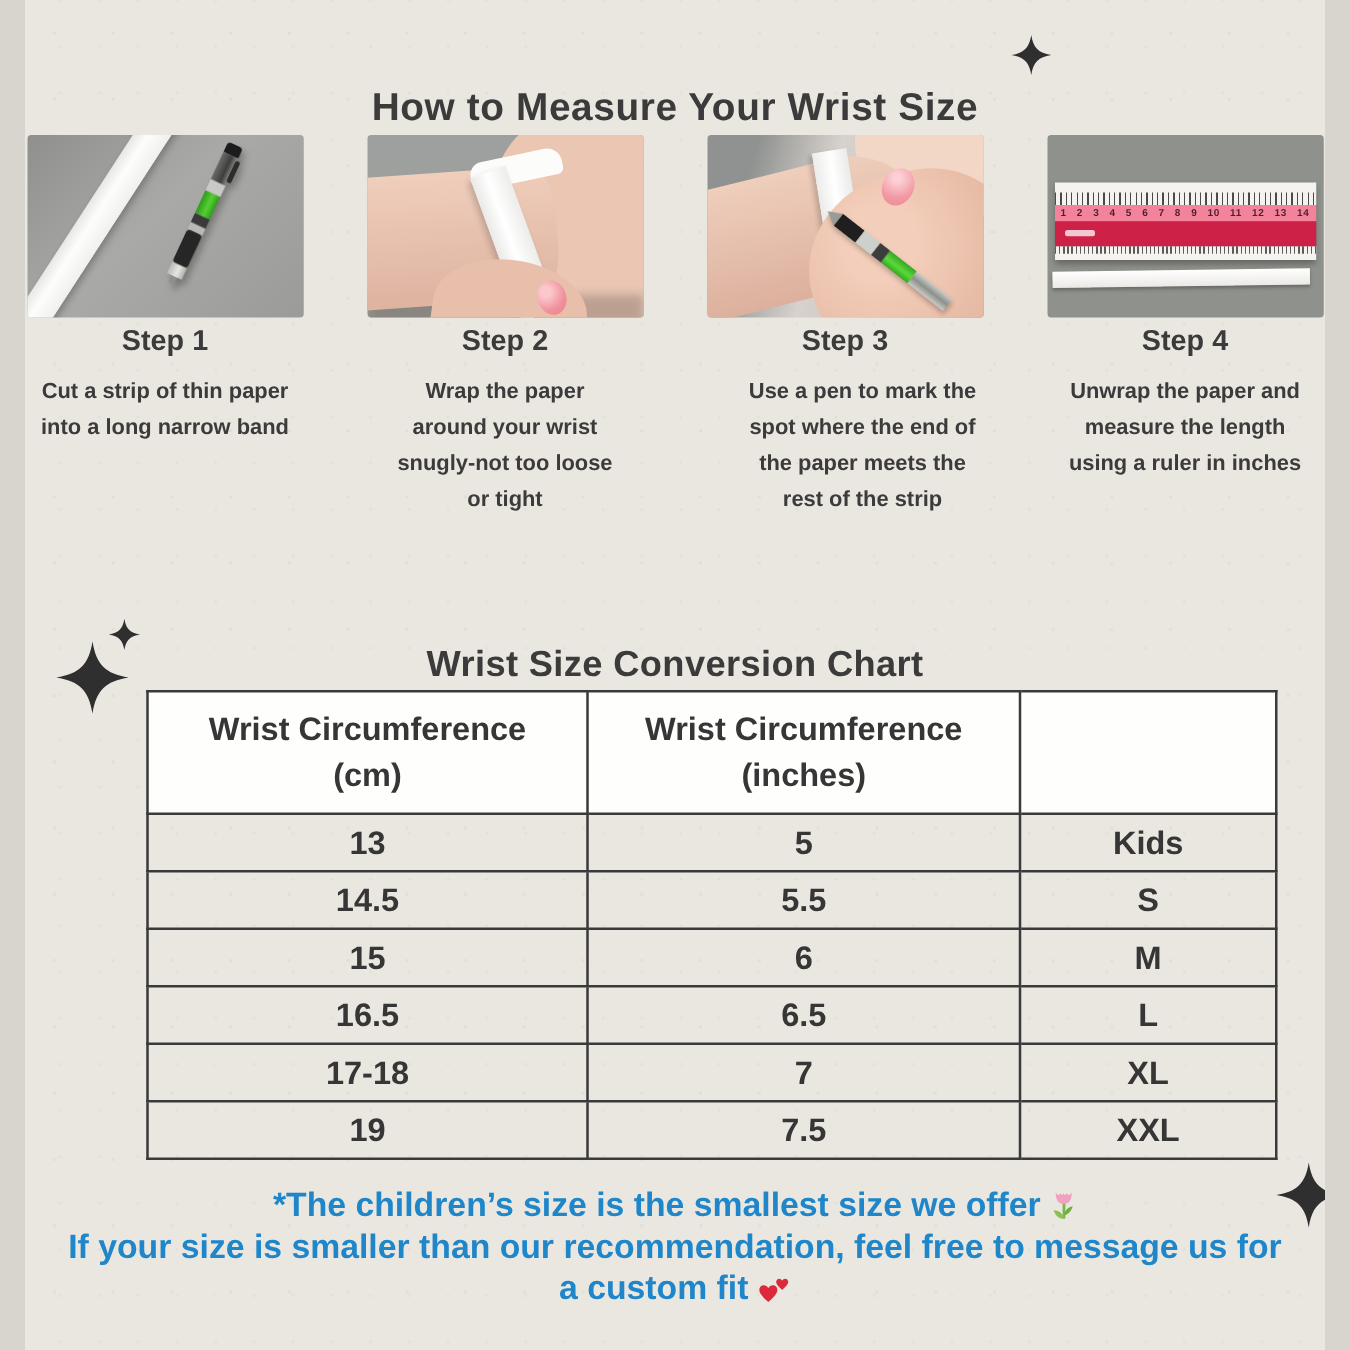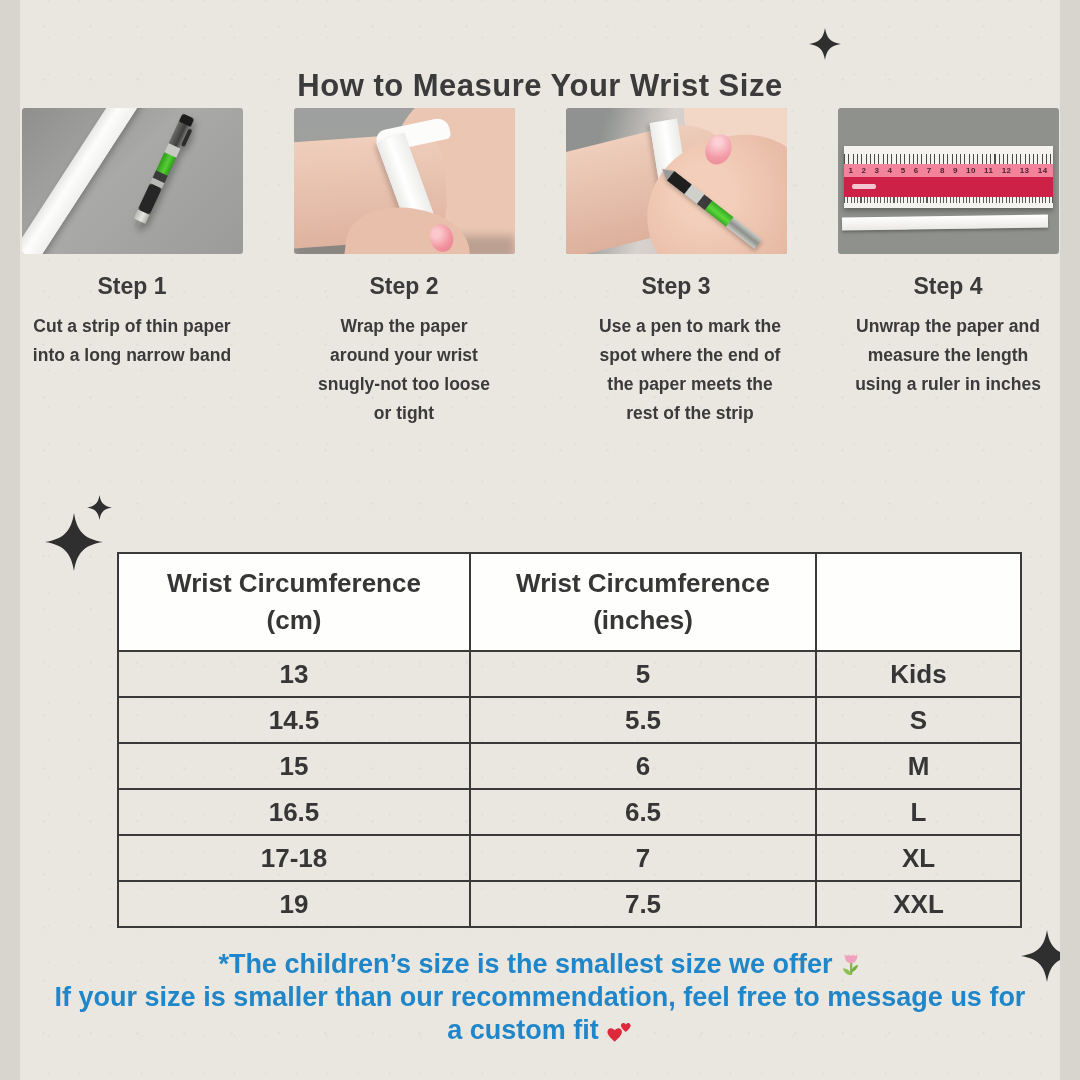--- a/index.html
+++ b/index.html
@@ -12,21 +12,21 @@
 
   .main-title{position:absolute;top:47px;left:0;width:100%;text-align:center;
     font-size:31px;letter-spacing:.5px;}
 
   .sparkle{position:absolute;}
 
   
   .steps{position:absolute;top:108px;left:0;width:100%;display:flex;justify-content:center;gap:51px;}
   .step{width:221px;display:flex;flex-direction:column;align-items:center;}
   .photo{width:221px;height:146px;border-radius:3px;position:relative;overflow:hidden;background:#9a9a98;}
-  .step-label{margin-top:19px;font-size:23px;}
+  .step-label{margin-top:5px;font-size:23px;}
   .step-desc{margin-top:12px;font-size:17.5px;line-height:29px;text-align:center;}
   .w200{max-width:200px;} .w185{max-width:185px;} .w210{max-width:212px;margin-left:28px;} .w195{max-width:195px;}
 
   
   .scene1{background:linear-gradient(135deg,#8f8f8d 0%,#a9a9a7 45%,#9b9b99 100%);}
   .strip1{position:absolute;width:26px;height:240px;left:38px;top:-45px;transform:rotate(33deg);
     background:linear-gradient(90deg,#e7e7e5,#fdfdfc 40%,#f0f0ee);box-shadow:3px 2px 6px rgba(0,0,0,.25);}
   .pencil1{position:absolute;left:160px;top:8px;width:13px;height:122px;transform:rotate(25deg);
     transform-origin:50% 0;display:flex;flex-direction:column;align-items:stretch;
     filter:drop-shadow(4px 3px 3px rgba(0,0,0,.28));}
@@ -187,20 +187,21 @@
     </div>
 
   </div>
 
   <svg class="sparkle" style="left:67px;top:495px" width="25" height="25" viewBox="0 0 100 100">
     <path d="M50 0C55 32 68 45 100 50C68 55 55 68 50 100C45 68 32 55 0 50C32 45 45 32 50 0Z" fill="#2f2f2f"></path>
   </svg>
   <svg class="sparkle" style="left:25px;top:513px" width="58" height="58" viewBox="0 0 100 100">
     <path d="M50 0C55 32 68 45 100 50C68 55 55 68 50 100C45 68 32 55 0 50C32 45 45 32 50 0Z" fill="#2f2f2f"></path>
   </svg>
+  <h2 class="chart-title">Wrist Size Conversion Chart</h2>
 
   <table class="size-table">
     <colgroup>
         <col style="width:352px">
         <col style="width:346px">
         <col style="width:205px">
       </colgroup>
     <thead>
       <tr>
         <th>

